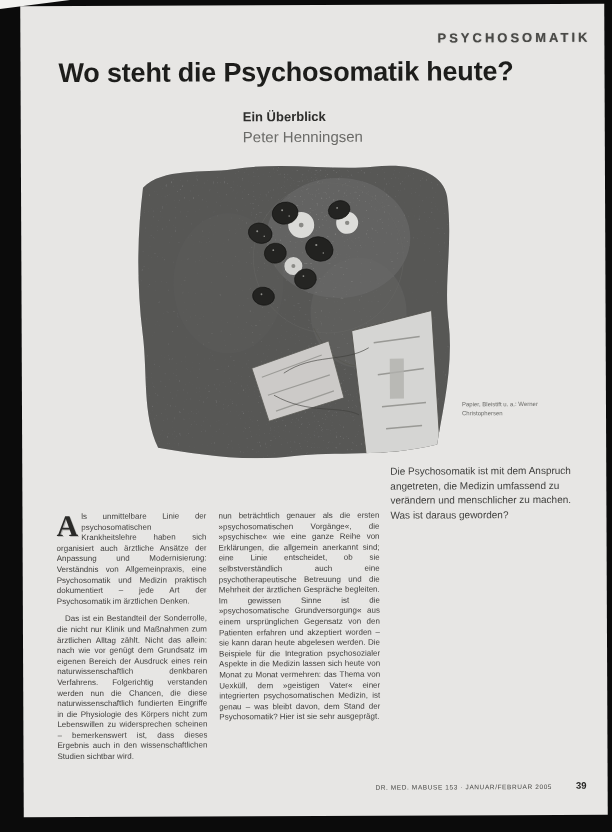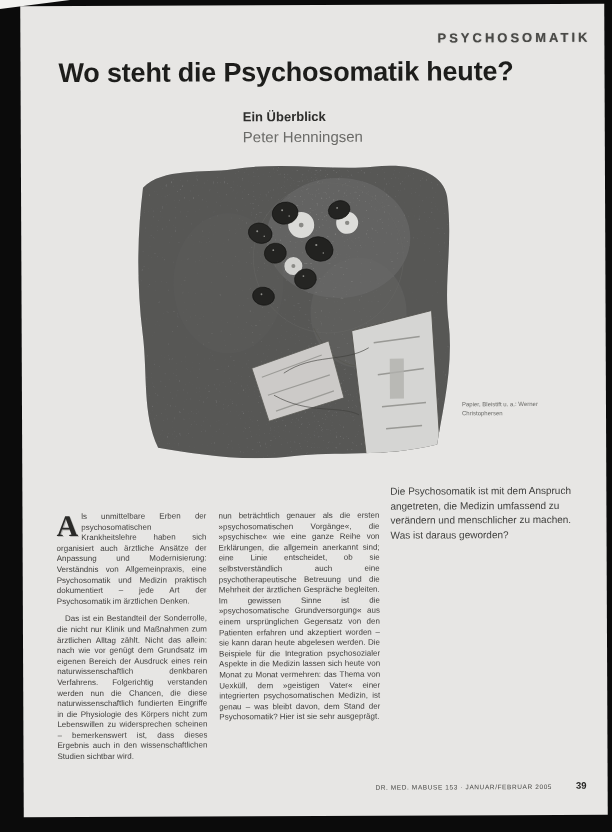--- a/index.html
+++ b/index.html
@@ -50,21 +50,21 @@
   .bodycol p{margin:0;}
   .bodycol p + p{text-indent:8px;margin-top:7px;}
   #col1{left:34px;width:150px;}
   #col2{left:196px;width:161px;}
   .dropcap{
     float:left;font-size:30px;line-height:24px;font-weight:bold;
     font-family:"Liberation Serif", serif;color:#2a2a28;
     padding:2px 3px 0 0;text-shadow:1px 1px 0 #b9b9b7;
   }
   .teaser{
-    position:absolute;left:368px;top:480px;width:202px;
+    position:absolute;left:368px;top:460px;width:202px;
     font-size:10px;line-height:14.5px;color:#3f3f3d;
   }
   .teaser p{margin:0;}
   .footer{
     position:absolute;top:776px;right:21px;display:flex;align-items:baseline;gap:24px;
   }
   .footer .journal{
     font-size:6.5px;letter-spacing:0.6px;color:#4c4c49;
   }
   .footer .pagenum{
@@ -138,21 +138,21 @@
       </g>
     </svg>
   </figure>
 
   <div class="art-caption">
     <span>Papier, Bleistift u. a.: Werner</span>
     <span>Christophersen</span>
   </div>
 
   <div class="bodycol" id="col1">
-    <p><span class="dropcap">A</span><span>ls unmittelbare Erben der psychosomatischen Krankheitslehre haben sich organisiert auch ärztliche Ansätze der Anpassung und Modernisierung: Verständnis von Allgemeinpraxis, eine Psychosomatik und Medizin praktisch dokumentiert – jede Art der Psychosomatik im ärztlichen Denken.</span></p>
+    <p><span class="dropcap">A</span><span>ls unmittelbare Linie der psychosomatischen Krankheitslehre haben sich organisiert auch ärztliche Ansätze der Anpassung und Modernisierung: Verständnis von Allgemeinpraxis, eine Psychosomatik und Medizin praktisch dokumentiert – jede Art der Psychosomatik im ärztlichen Denken.</span></p>
     <p>Das ist ein Bestandteil der Sonderrolle, die nicht nur Klinik und Maßnahmen zum ärztlichen Alltag zählt. Nicht das allein: nach wie vor genügt dem Grundsatz im eigenen Bereich der Ausdruck eines rein naturwissenschaftlich denkbaren Verfahrens. Folgerichtig verstanden werden nun die Chancen, die diese naturwissenschaftlich fundierten Eingriffe in die Physiologie des Körpers nicht zum Lebenswillen zu widersprechen scheinen – bemerkenswert ist, dass dieses Ergebnis auch in den wissenschaftlichen Studien sichtbar wird.</p>
   </div>
 
   <div class="bodycol" id="col2">
     <p>nun beträchtlich genauer als die ersten »psychosomatischen Vorgänge«, die »psychische« wie eine ganze Reihe von Erklärungen, die allgemein anerkannt sind; eine Linie entscheidet, ob sie selbstverständlich auch eine psychotherapeutische Betreuung und die Mehrheit der ärztlichen Gespräche begleiten. Im gewissen Sinne ist die »psychosomatische Grundversorgung« aus einem ursprünglichen Gegensatz von den Patienten erfahren und akzeptiert worden – sie kann daran heute abgelesen werden. Die Beispiele für die Integration psychosozialer Aspekte in die Medizin lassen sich heute von Monat zu Monat vermehren: das Thema von Uexküll, dem »geistigen Vater« einer integrierten psychosomatischen Medizin, ist genau – was bleibt davon, dem Stand der Psychosomatik? Hier ist sie sehr ausgeprägt.</p>
   </div>
 
   <div class="teaser">
     <p>Die Psychosomatik ist mit dem Anspruch angetreten, die Medizin umfassend zu verändern und menschlicher zu machen. Was ist daraus geworden?</p>
   </div>

